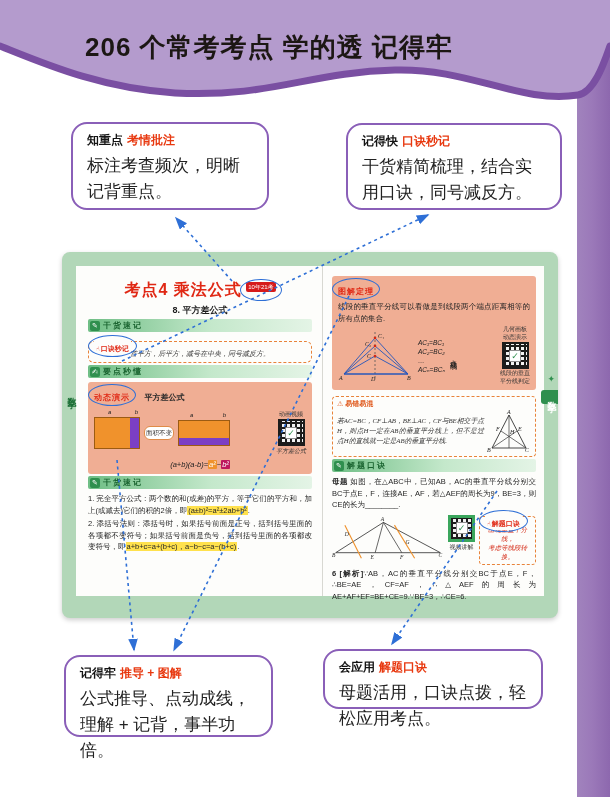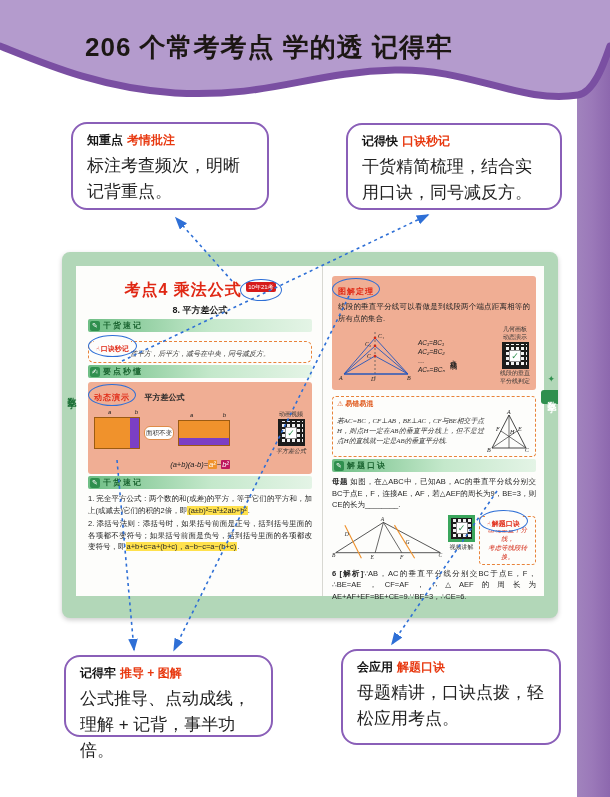--- a/index.html
+++ b/index.html
@@ -17,21 +17,21 @@
 
   
   .callout { position:absolute; background:#fff; border:2px solid #8a5fb8; border-radius:16px;
     padding:8px 12px 6px 14px; z-index:10; }
   .c-title { font-size:12px; font-weight:bold; color:#141414; margin-bottom:4px; }
   .c-red { color:#e8380f; margin-left:4px; }
   .c-body { font-size:17px; color:#222; line-height:26px; }
   .tl { left:71px; top:122px; width:198px; height:88px; }
   .tr { left:346px; top:123px; width:216px; height:87px; }
   .bl { left:64px; top:655px; width:209px; height:82px; }
-  .br { left:341px; top:649px; width:220px; height:96px; }
+  .br { left:323px; top:649px; width:220px; height:60px; }
 
   
   .book { position:absolute; left:62px; top:252px; width:496px; height:366px;
     background:#b2d7b8; border-radius:8px; box-shadow:0 2px 5px rgba(0,0,0,.2); }
   .pages { position:absolute; left:14px; top:14px; width:468px; height:330px; background:#fdfdfb;
     display:flex; }
   .seam { position:absolute; left:246px; top:0; width:1px; height:330px; background:#d8d8d2; }
   .lp { width:246px; height:330px; padding:4px 10px 0 12px; }
   .rp { width:222px; height:330px; padding:10px 8px 0 10px; }
 
@@ -160,21 +160,21 @@
   <div class="callout tr">
     <div class="c-title"><span>记得快</span><span class="c-red">口诀秒记</span></div>
     <div class="c-body">干货精简梳理，结合实用口诀，同号减反方。</div>
   </div>
   <div class="callout bl">
     <div class="c-title"><span>记得牢</span><span class="c-red">推导 + 图解</span></div>
     <div class="c-body">公式推导、点动成线，理解 + 记背，事半功倍。</div>
   </div>
   <div class="callout br">
     <div class="c-title"><span>会应用</span><span class="c-red">解题口诀</span></div>
-    <div class="c-body">母题精讲，口诀点拨，轻松应用考点。</div>
+    <div class="c-body">母题活用，口诀点拨，轻松应用考点。</div>
   </div>
 
   <div class="book">
     <div class="pages">
 
       <div class="lp">
         <div class="topic-row">
           <span class="topic-title">考点4 乘法公式</span>
           <span class="oval-wrap"><span class="badge">10年21考</span></span>
         </div>

